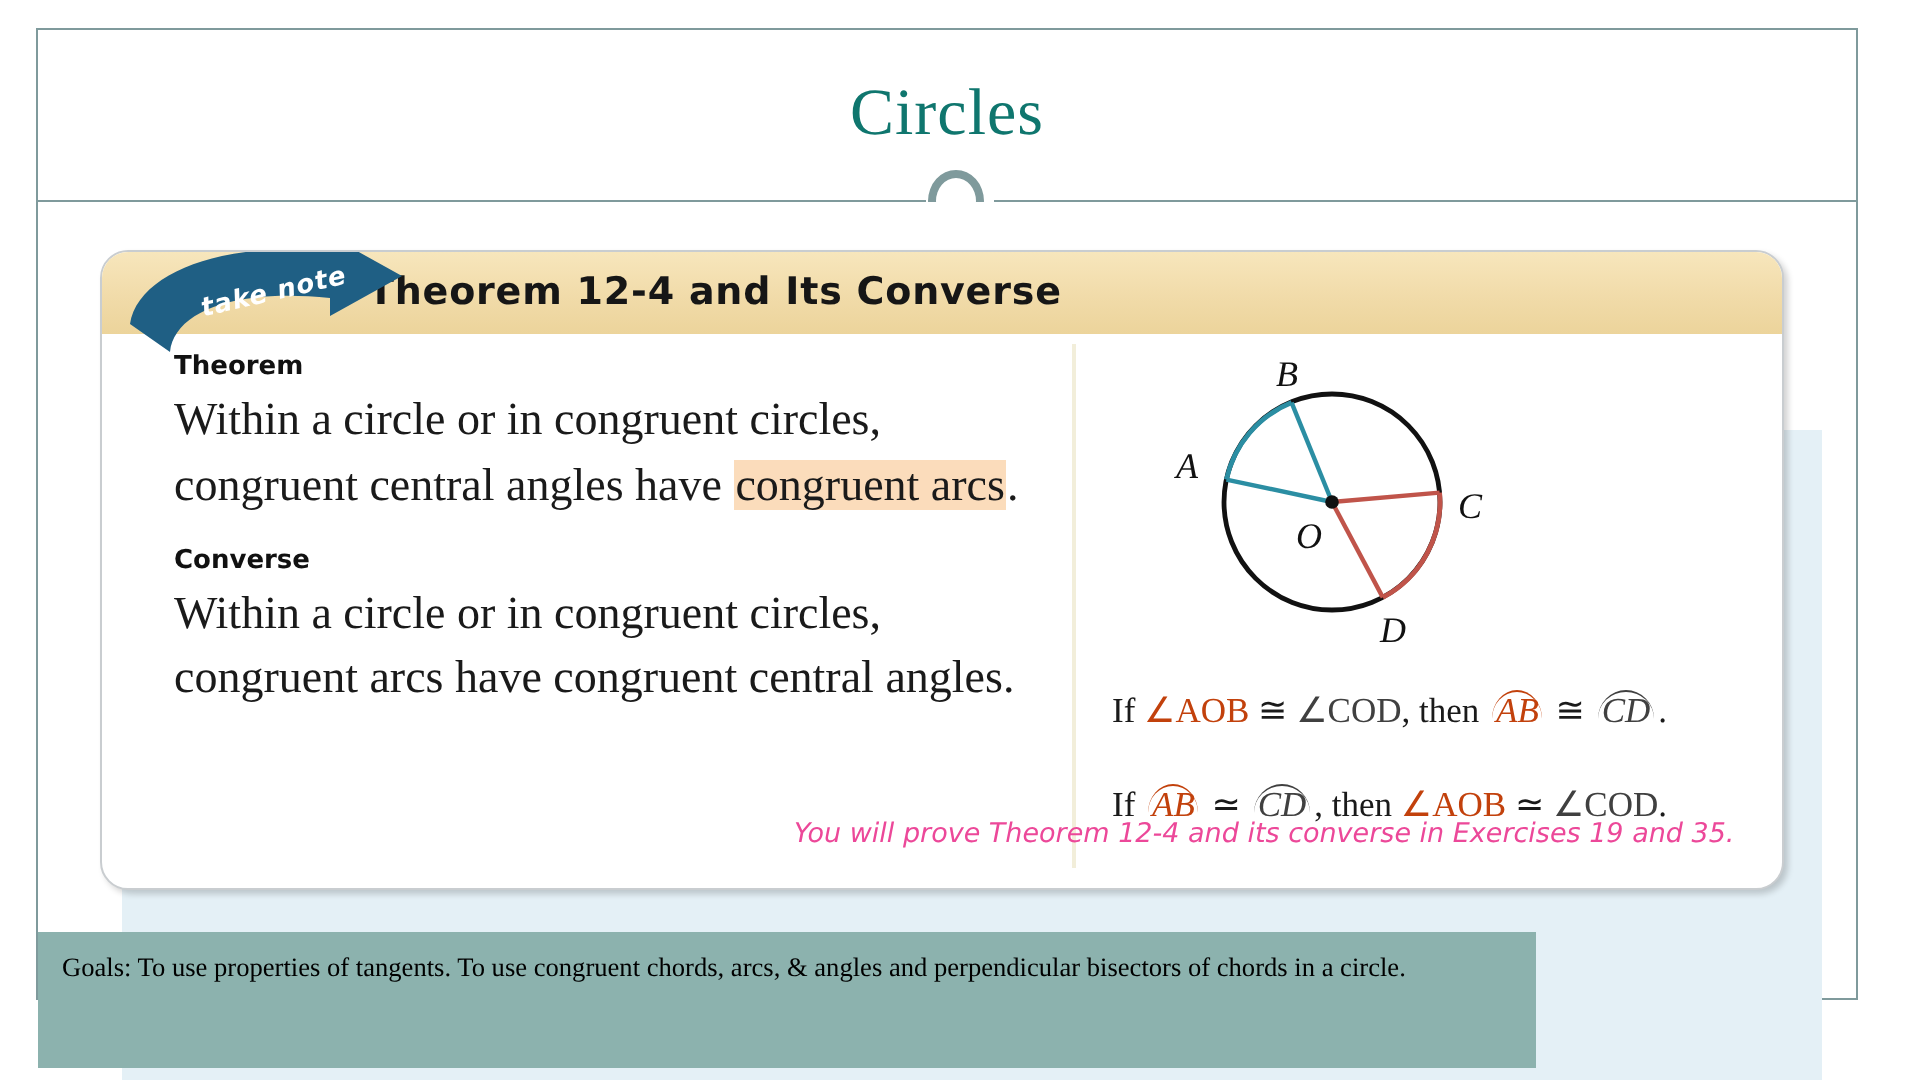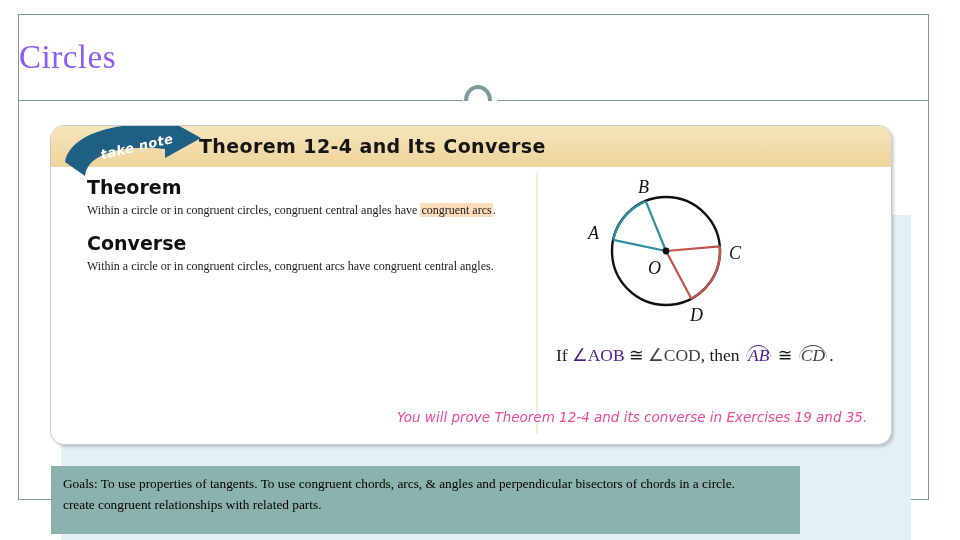--- a/index.html
+++ b/index.html
@@ -34,25 +34,25 @@
   
   #title-zone {
     position: absolute;
     left: 19px; top: 15px;
     width: 909px; height: 85px;
   }
   #page-title {
     position: absolute;
     left: 0; top: 26px;
     width: 909px;
-    text-align: left;
+    text-align: center;
     font-family: "Liberation Serif", serif;
     font-size: 33px;
     font-weight: 400;
-    color: #8b5cf6;
+    color: #0f766e;
     letter-spacing: 0.5px;
     line-height: 1;
   }
 
   
   #divider-left, #divider-right {
     position: absolute;
     top: 100px;
     height: 1px;
     background: #7f9a9c;
@@ -95,21 +95,21 @@
     overflow: hidden;
   }
   #card-header {
     position: absolute;
     left: 0; top: 0;
     width: 840px; height: 41px;
     background: linear-gradient(to bottom, #f7e6bc 0%, #f1dba9 55%, #ecd49b 100%);
   }
   #card-header-title {
     position: absolute;
-    left: 148px; top: 9px;
+    left: 133px; top: 9px;
     font-family: "DejaVu Sans", sans-serif;
     font-size: 19px;
     font-weight: bold;
     color: #161616;
     letter-spacing: 0.4px;
     white-space: nowrap;
   }
 
   
   #take-note {
@@ -142,29 +142,29 @@
   }
 
   
   #text-col {
     position: absolute;
     left: 36px; top: 50px;
     width: 435px;
   }
   .sub-head {
     font-family: "DejaVu Sans", sans-serif;
-    font-size: 19px;
+    font-size: 13px;
     font-weight: bold;
     color: #111111;
     margin: 0 0 2px 0;
     line-height: 1.25;
   }
   .body-text {
     font-family: "Liberation Serif", serif;
-    font-size: 12px;
+    font-size: 23px;
     color: #1a1a1a;
     line-height: 1.42;
     margin: 0 0 13px 0;
   }
   .hl {
     background: #fbdcbb;
     padding: 0 1px;
   }
 
   
@@ -181,21 +181,21 @@
     left: 505px; top: 205px;
     width: 330px;
   }
   .stmt {
     font-family: "Liberation Serif", serif;
     font-size: 17.5px;
     color: #1a1a1a;
     line-height: 1.62;
     white-space: nowrap;
   }
-  .tealtxt { color: #4c1d95; font-style: italic; }
+  .tealtxt { color: #c2410c; font-style: italic; }
   .redtxt  { color: #404040; font-style: italic; }
   .arcbar {
     border-top: 1.4px solid currentColor;
     border-top-left-radius: 60% 90%;
     border-top-right-radius: 60% 90%;
     padding: 0 2px;
     display: inline-block;
     line-height: 1.05;
     margin: 14px 2px;
   }
@@ -214,21 +214,20 @@
   }
 
   
   #goals-banner {
     position: absolute;
     left: 19px; top: 466px;
     width: 749px; height: 68px;
     background: #8cb2ae;
     padding: 7px 12px 0 12px;
     box-sizing: border-box;
-    margin-left: 32px;
   }
   .goal-line {
     font-family: "Liberation Serif", serif;
     font-size: 13.3px;
     color: #000000;
     line-height: 1.58;
     white-space: nowrap;
   }
 </style>
 </head>
@@ -308,25 +307,33 @@
       <div class="stmt">
         <span>If</span>
         <span class="tealtxt angsym">∠AOB</span>
         <span>≅</span>
         <span class="redtxt angsym">∠COD</span><span>, then</span>
         <span class="tealtxt arcbar">AB</span>
         <span>≅</span>
         <span class="redtxt arcbar">CD</span><span>.</span>
       </div>
 
+      <div class="stmt">
+        <span>If</span>
+        <span class="tealtxt arcbar">AB</span>
+        <span>≃</span>
+        <span class="redtxt arcbar">CD</span><span>, then</span>
+        <span class="tealtxt angsym">∠AOB</span>
+        <span>≃</span>
+        <span class="redtxt angsym">∠COD</span><span>.</span>
+      </div>
 
     </div>
 
     <div id="card-footer">You will prove Theorem 12-4 and its converse in Exercises 19 and 35.</div>
 
   </div>
 
   <div id="goals-banner">
     <div class="goal-line">Goals: To use properties of tangents.  To use congruent chords, arcs, &amp; angles and perpendicular bisectors of chords in a circle.</div>
-    <div class="goal-line">create congruent relationships with related parts.</div>
   </div>
 
 </div>
 
 </body></html>

